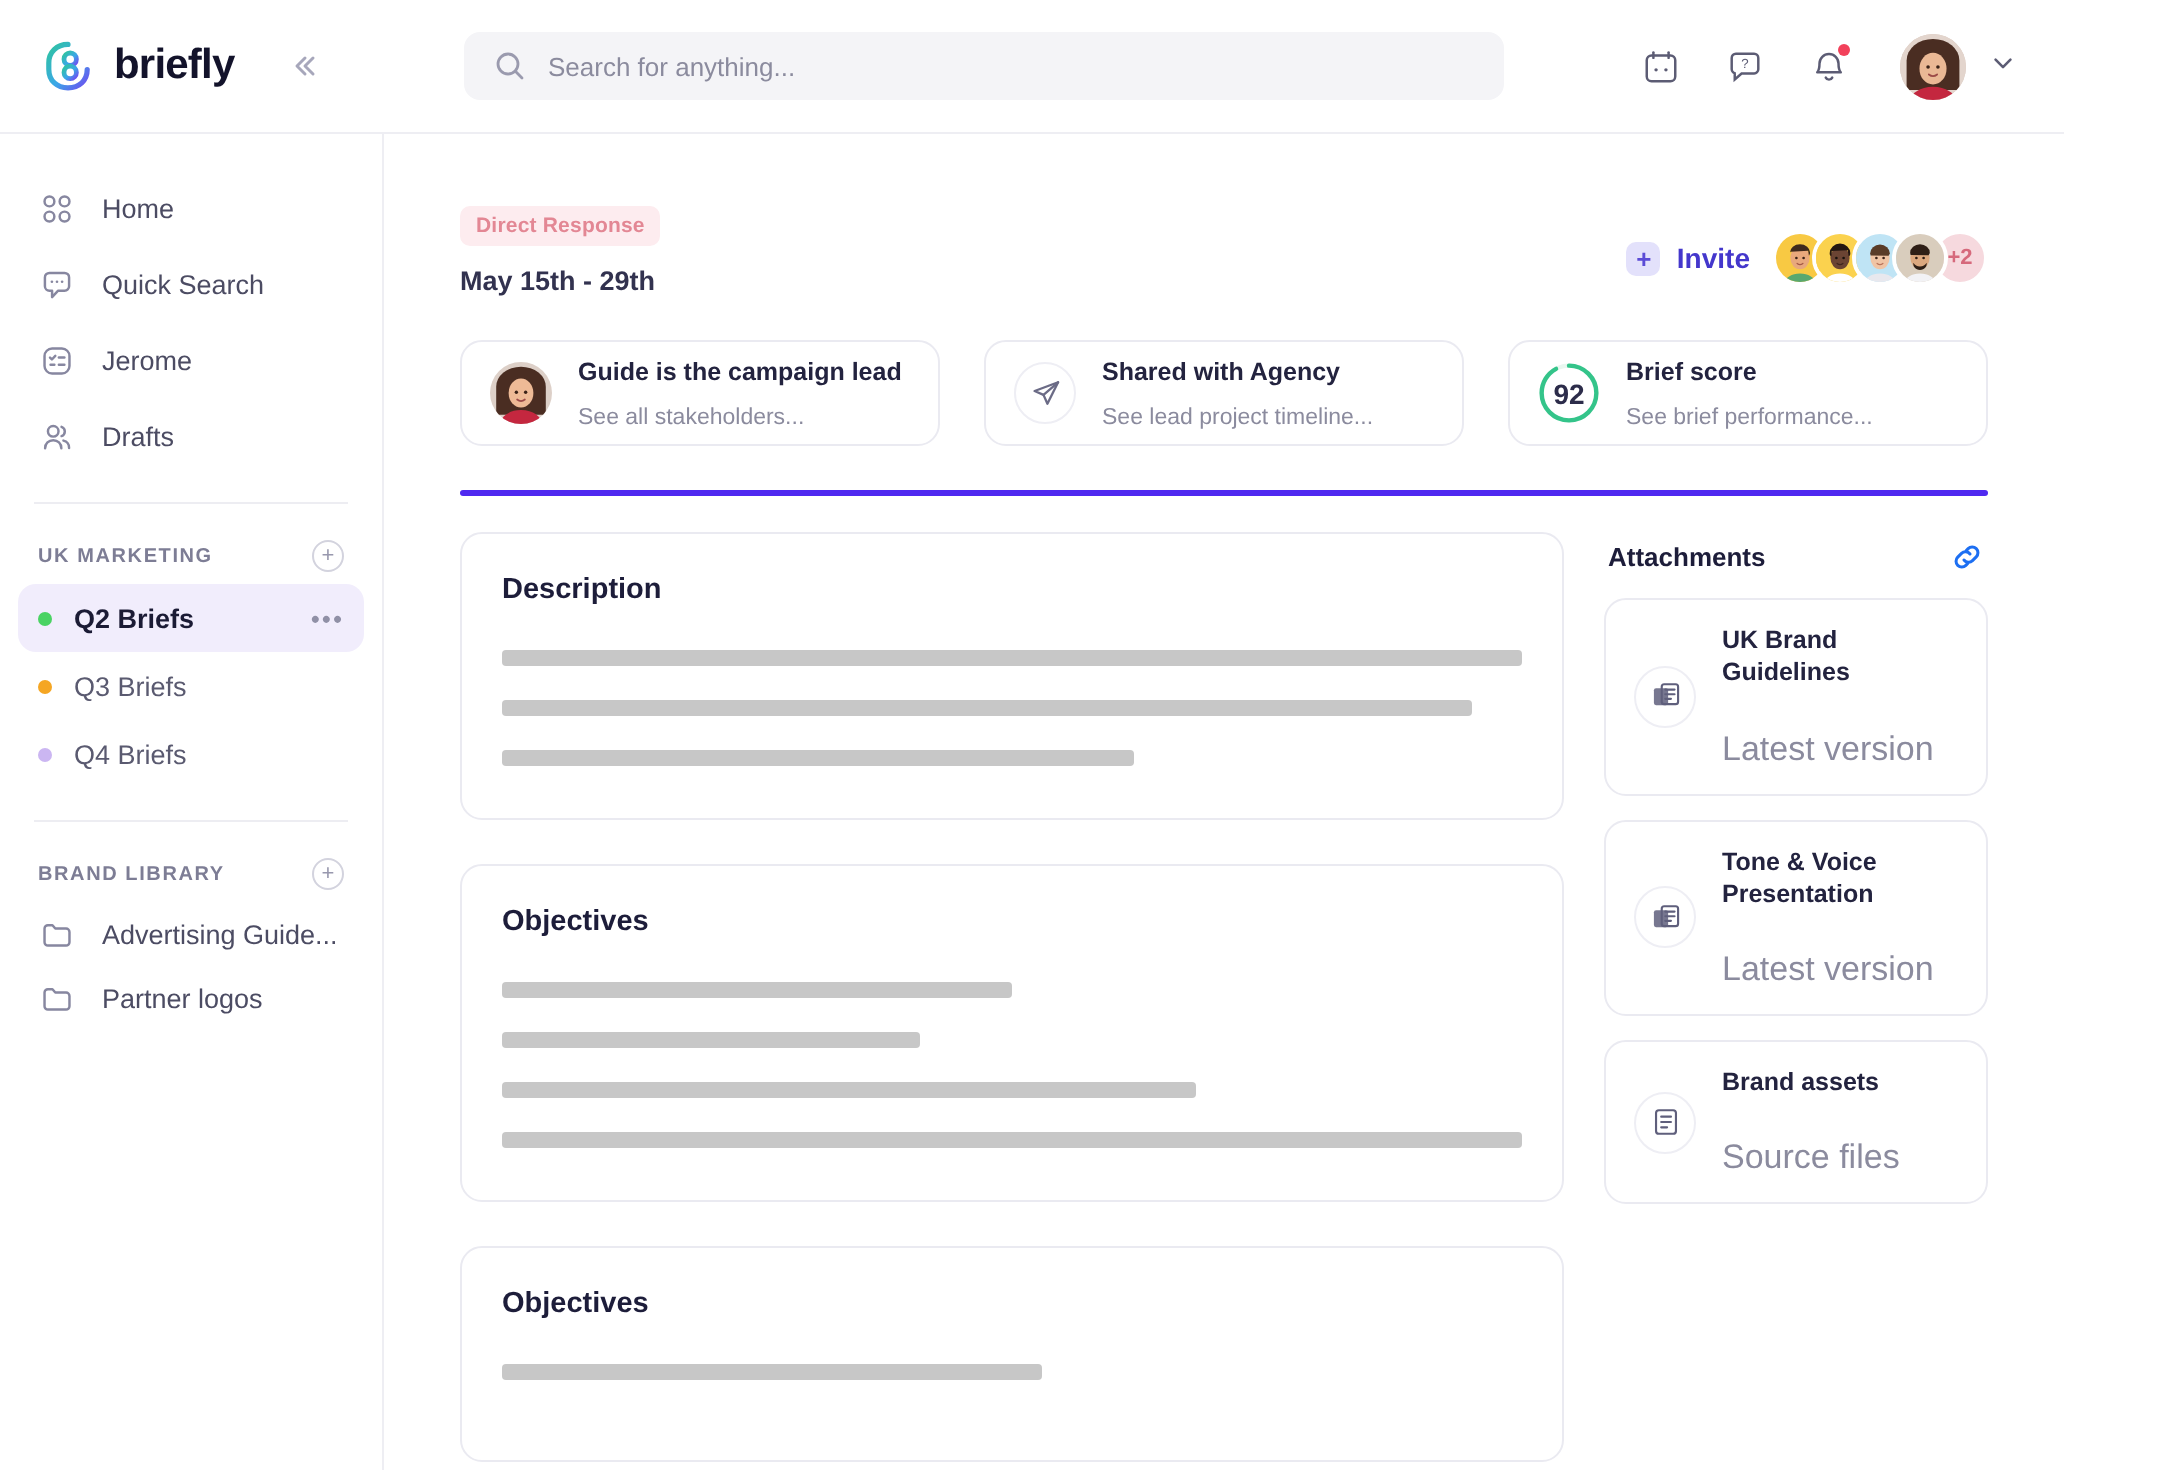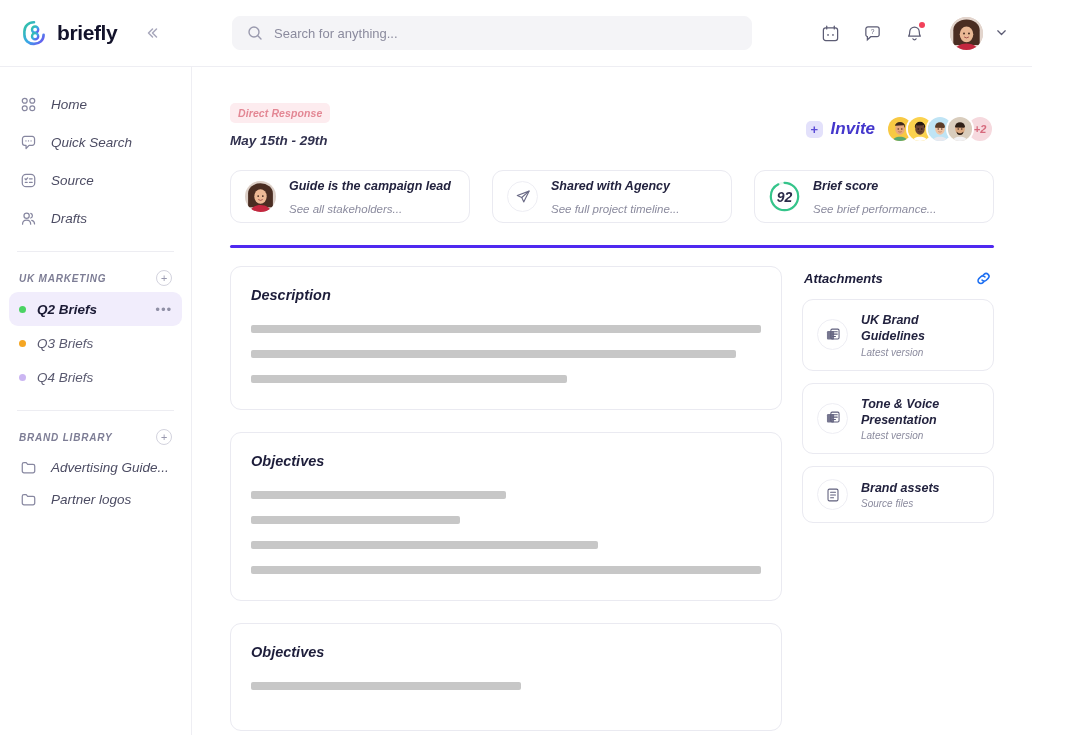--- a/index.html
+++ b/index.html
@@ -60,21 +60,21 @@
   .user-meta { text-align: right; line-height: 1.3; }
   .user-name { font-size: 13.5px; font-weight: bold; color: #1b1b35; }
   .user-role { font-size: 11.5px; color: #8b8b9e; margin-top: 1px; }
   .user-avatar {
     width: 33px; height: 33px; border-radius: 50%; overflow: hidden;
     background: #d9c7bd; position: relative; flex: 0 0 33px;
   }
   .chevron { color: #5c5c74; font-size: 11px; cursor: pointer; }
 
   
-  .body { display: flex; flex: 1; min-height: 0; font-style: italic; }
+  .body { display: flex; flex: 1; min-height: 0; }
 
   
   .sidebar {
     width: 192px; min-width: 192px; background: #fff;
     border-right: 1px solid #eeeef3;
     padding: 18px 9px 0 9px; display: flex; flex-direction: column;
   }
   .nav-item {
     height: 38px; display: flex; align-items: center; gap: 13px;
     padding: 0 10px; border-radius: 9px; cursor: pointer; color: #545469;
@@ -124,21 +124,21 @@
     color: #1a1a37; margin-top: 9px; line-height: 1.08;
   }
   .date-range { font-size: 13.5px; font-weight: bold; color: #32324f; margin-top: 10px; }
   .invite-col { display: flex; align-items: center; gap: 11px; padding-top: 12px; }
   .invite-btn { display: flex; align-items: center; gap: 8px; cursor: pointer; }
   .invite-plus {
     width: 17px; height: 17px; border-radius: 5px; background: #e3e1fb;
     color: #5b4bd6; display: flex; align-items: center; justify-content: center;
     font-size: 13px; line-height: 1; font-weight: bold;
   }
-  .invite-label { font-size: 17px; font-weight: bold; color: #4437cc; }
+  .invite-label { font-size: 14px; font-weight: bold; color: #4437cc; }
   .avatars { display: flex; align-items: center; }
   .av {
     width: 28px; height: 28px; border-radius: 50%; border: 2px solid #fff;
     margin-left: -8px; overflow: hidden; position: relative; flex: 0 0 28px;
   }
   .av:first-child { margin-left: 0; }
   .av-more {
     width: 28px; height: 28px; border-radius: 50%; border: 2px solid #fff;
     margin-left: -8px; background: #f6d9de; color: #d6697c;
     display: flex; align-items: center; justify-content: center;
@@ -192,21 +192,21 @@
     border: 1px solid #eaeaf1; border-radius: 11px; background: #fff;
     display: flex; align-items: center; gap: 13px; padding: 12px 14px;
     margin-bottom: 12px; cursor: pointer;
   }
   .att-ico {
     width: 31px; height: 31px; border-radius: 50%; flex: 0 0 31px;
     border: 1px solid #eeeef4; display: flex; align-items: center; justify-content: center;
     color: #5f5f7c;
   }
   .att-name { font-size: 12.5px; font-weight: bold; color: #23233f; line-height: 1.3; }
-  .att-sub { font-size: 10px; color: #8b8b9e; margin-top: 2px; }
+  .att-sub { font-size: 17px; color: #8b8b9e; margin-top: 20px; }
 
   
   .face { position: absolute; inset: 0; }
 </style>
 </head>
 <body>
 
 <div class="app">
 
   <div class="topbar">
@@ -322,21 +322,21 @@
       <div class="nav-item">
         <span class="nav-icon">
           <svg width="17" height="17" viewBox="0 0 18 18" fill="none" stroke="currentColor" stroke-width="1.3">
             <rect x="2.4" y="2.4" width="13.2" height="13.2" rx="4"></rect>
             <polyline points="5.3,7.2 6.3,8.2 8.1,6.3" stroke-linecap="round" stroke-linejoin="round"></polyline>
             <line x1="10" y1="7.2" x2="12.9" y2="7.2" stroke-linecap="round"></line>
             <line x1="10" y1="11" x2="12.9" y2="11" stroke-linecap="round"></line>
             <line x1="5.6" y1="11" x2="7.6" y2="11" stroke-linecap="round"></line>
           </svg>
         </span>
-        <span class="nav-label">Source</span>
+        <span class="nav-label">Jerome</span>
       </div>
 
       <div class="nav-item">
         <span class="nav-icon">
           <svg width="17" height="17" viewBox="0 0 18 18" fill="none" stroke="currentColor" stroke-width="1.3">
             <circle cx="7" cy="6" r="2.8"></circle>
             <path d="M2.7 15c0-2.6 1.9-4.3 4.3-4.3s4.3 1.7 4.3 4.3" stroke-linecap="round"></path>
             <path d="M11.4 3.6a2.6 2.6 0 010 4.9" stroke-linecap="round"></path>
             <path d="M12.4 10.9c1.8.4 3 1.9 3 3.9" stroke-linecap="round"></path>
           </svg>
@@ -474,21 +474,21 @@
 
           <div class="info-card">
             <span class="info-ico">
               <svg width="16" height="16" viewBox="0 0 18 18" fill="none" stroke="currentColor" stroke-width="1.3" stroke-linejoin="round">
                 <path d="M15.8 2.4L2.6 7.3l5 2.2 2.2 5z"></path>
                 <line x1="15.8" y1="2.4" x2="7.6" y2="9.5" stroke-linecap="round"></line>
               </svg>
             </span>
             <span class="info-txt">
               <span class="info-title" style="display:block">Shared with Agency</span>
-              <span class="info-sub" style="display:block">See full project timeline...</span>
+              <span class="info-sub" style="display:block">See lead project timeline...</span>
             </span>
           </div>
 
           <div class="info-card">
             <span class="score-ring">
               <svg width="31" height="31" viewBox="0 0 34 34">
                 <circle cx="17" cy="17" r="15" fill="none" stroke="#e9f7f0" stroke-width="2.4"></circle>
                 <circle cx="17" cy="17" r="15" fill="none" stroke="#34c48a" stroke-width="2.4" stroke-linecap="round" stroke-dasharray="86.7 94.2" transform="rotate(-90 17 17)"></circle>
               </svg>
               <span class="score-num">92</span>

